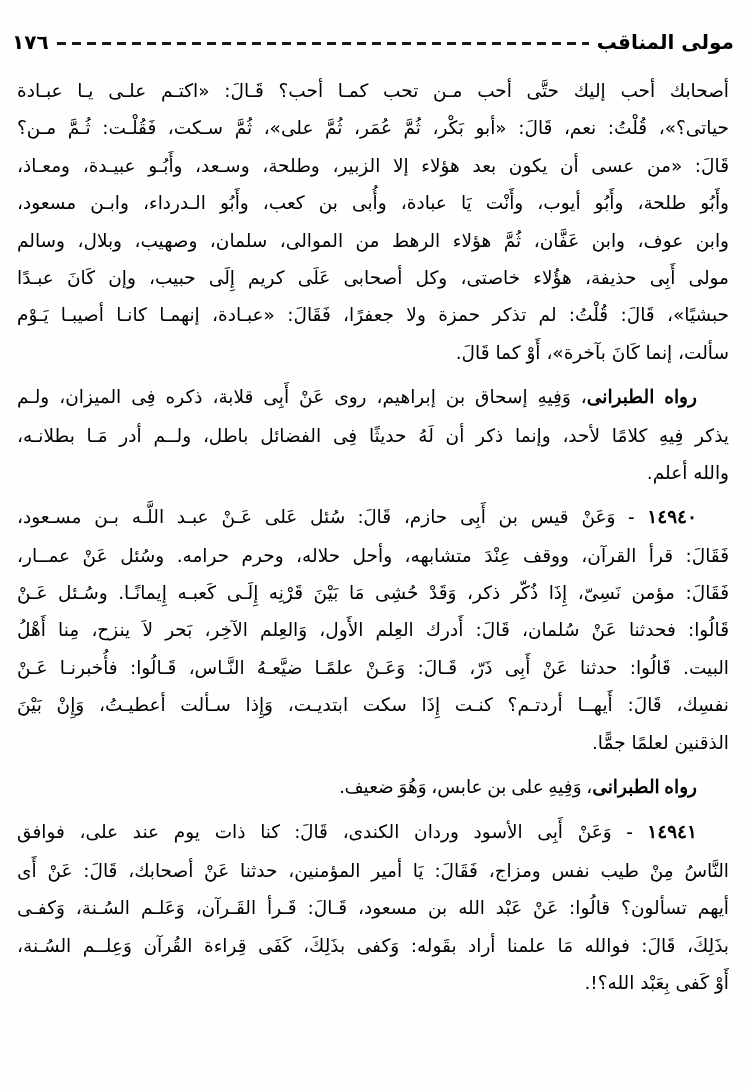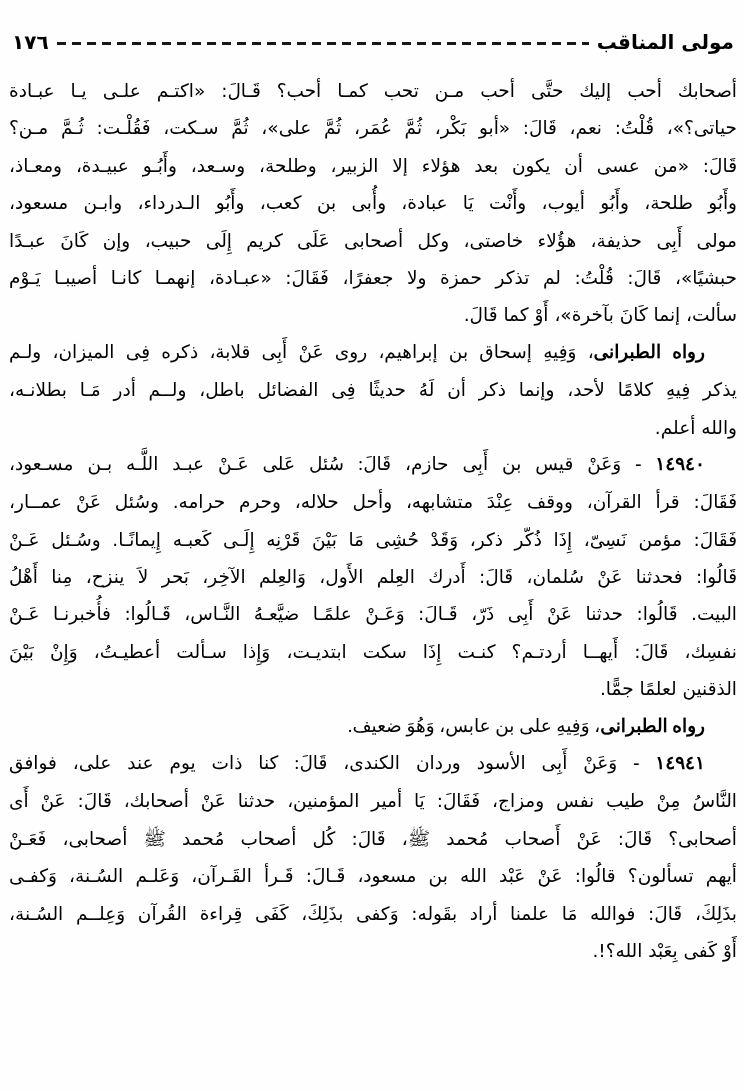--- a/index.html
+++ b/index.html
@@ -42,21 +42,21 @@
     font-size: 20px;
     font-weight: bold;
     white-space: nowrap;
     direction: rtl;
   }
   .body {
     direction: rtl;
     font-size: 18.5px;
     line-height: 37.4px;
   }
-  .para { margin: 0; }
+  .para { margin: 8px; }
   .line {
     text-align: justify;
     text-align-last: justify;
     -moz-text-align-last: justify;
     height: 37.4px;
     overflow: hidden;
   }
   .line.last {
     text-align-last: right;
     -moz-text-align-last: right;
@@ -72,20 +72,21 @@
     <span class="page-num">١٧٦</span>
     <span class="sep"></span>
     <span class="book-title">مولى المناقب</span>
   </div>
   <div class="body">
       <div class="para">
         <div class="line"><span>أصحابك أحب إليك حتَّى أحب مـن تحب كمـا أحب؟ قَـالَ: «اكتـم علـى يـا عبـادة</span></div>
         <div class="line"><span>حياتى؟»، قُلْتُ: نعم، قَالَ: «أبو بَكْر، ثُمَّ عُمَر، ثُمَّ على»، ثُمَّ سـكت، فَقُلْـت: ثُـمَّ مـن؟</span></div>
         <div class="line"><span>قَالَ: «من عسى أن يكون بعد هؤلاء إلا الزبير، وطلحة، وسـعد، وأَبُـو عبيـدة، ومعـاذ،</span></div>
         <div class="line"><span>وأَبُو طلحة، وأَبُو أيوب، وأَنْت يَا عبادة، وأُبى بن كعب، وأَبُو الـدرداء، وابـن مسعود،</span></div>
+        <div class="line"><span>وابن عوف، وابن عَفَّان، ثُمَّ هؤلاء الرهط من الموالى، سلمان، وصهيب، وبلال، وسالم</span></div>
         <div class="line"><span>مولى أَبِى حذيفة، هؤُلاء خاصتى، وكل أصحابى عَلَى كريم إِلَى حبيب، وإن كَانَ عبـدًا</span></div>
         <div class="line"><span>حبشيًا»، قَالَ: قُلْتُ: لم تذكر حمزة ولا جعفرًا، فَقَالَ: «عبـادة، إنهمـا كانـا أصيبـا يَـوْم</span></div>
         <div class="line last"><span>سألت، إنما كَانَ بآخرة»، أَوْ كما قَالَ.</span></div>
       </div>
       <div class="para">
         <div class="line indent"><span class="bold">رواه الطبرانى</span><span>، وَفِيهِ إسحاق بن إبراهيم، روى عَنْ أَبِى قلابة، ذكره فِى الميزان، ولـم</span></div>
         <div class="line"><span>يذكر فِيهِ كلامًا لأحد، وإنما ذكر أن لَهُ حديثًا فِى الفضائل باطل، ولــم أدر مَـا بطلانـه،</span></div>
         <div class="line last"><span>والله أعلم.</span></div>
       </div>
       <div class="para">
@@ -96,19 +97,18 @@
         <div class="line"><span>البيت. قَالُوا: حدثنا عَنْ أَبِى ذَرّ، قَـالَ: وَعَـنْ علمًـا ضيَّعـهُ النَّـاس، قَـالُوا: فأُخبرنـا عَـنْ</span></div>
         <div class="line"><span>نفسِك، قَالَ: أَيهــا أردتـم؟ كنـت إِذَا سكت ابتديـت، وَإِذا سـألت أعطيـتُ، وَإِنْ بَيْنَ</span></div>
         <div class="line last"><span>الذقنين لعلمًا جمًّا.</span></div>
       </div>
       <div class="para">
         <div class="line last indent"><span class="bold">رواه الطبرانى</span><span>، وَفِيهِ على بن عابس، وَهُوَ ضعيف.</span></div>
       </div>
       <div class="para">
         <div class="line indent"><span class="bold">١٤٩٤١ - </span><span>وَعَنْ أَبِى الأسود وردان الكندى، قَالَ: كنا ذات يوم عند على، فوافق</span></div>
         <div class="line"><span>النَّاسُ مِنْ طيب نفس ومزاج، فَقَالَ: يَا أمير المؤمنين، حدثنا عَنْ أصحابك، قَالَ: عَنْ أَى</span></div>
-        <div class="line"><span>أصحابى؟ قَالَ: عَنْ أَصحاب مُحمد ﷺ، قَالَ: كُل أصحاب مُحمد ﷺ أصحابى، فَعَـنْ</span></div>
         <div class="line"><span>أيهم تسألون؟ قالُوا: عَنْ عَبْد الله بن مسعود، قَـالَ: قَـرأ القَـرآن، وَعَلـم السُـنة، وَكفـى</span></div>
         <div class="line"><span>بذَلِكَ، قَالَ: فوالله مَا علمنا أراد بقَوله: وَكفى بذَلِكَ، كَفَى قِراءة القُرآن وَعِلــم السُـنة،</span></div>
         <div class="line last"><span>أَوْ كَفى بِعَبْد الله؟!.</span></div>
       </div>
     </div>
 </div>
 
 </body></html>

